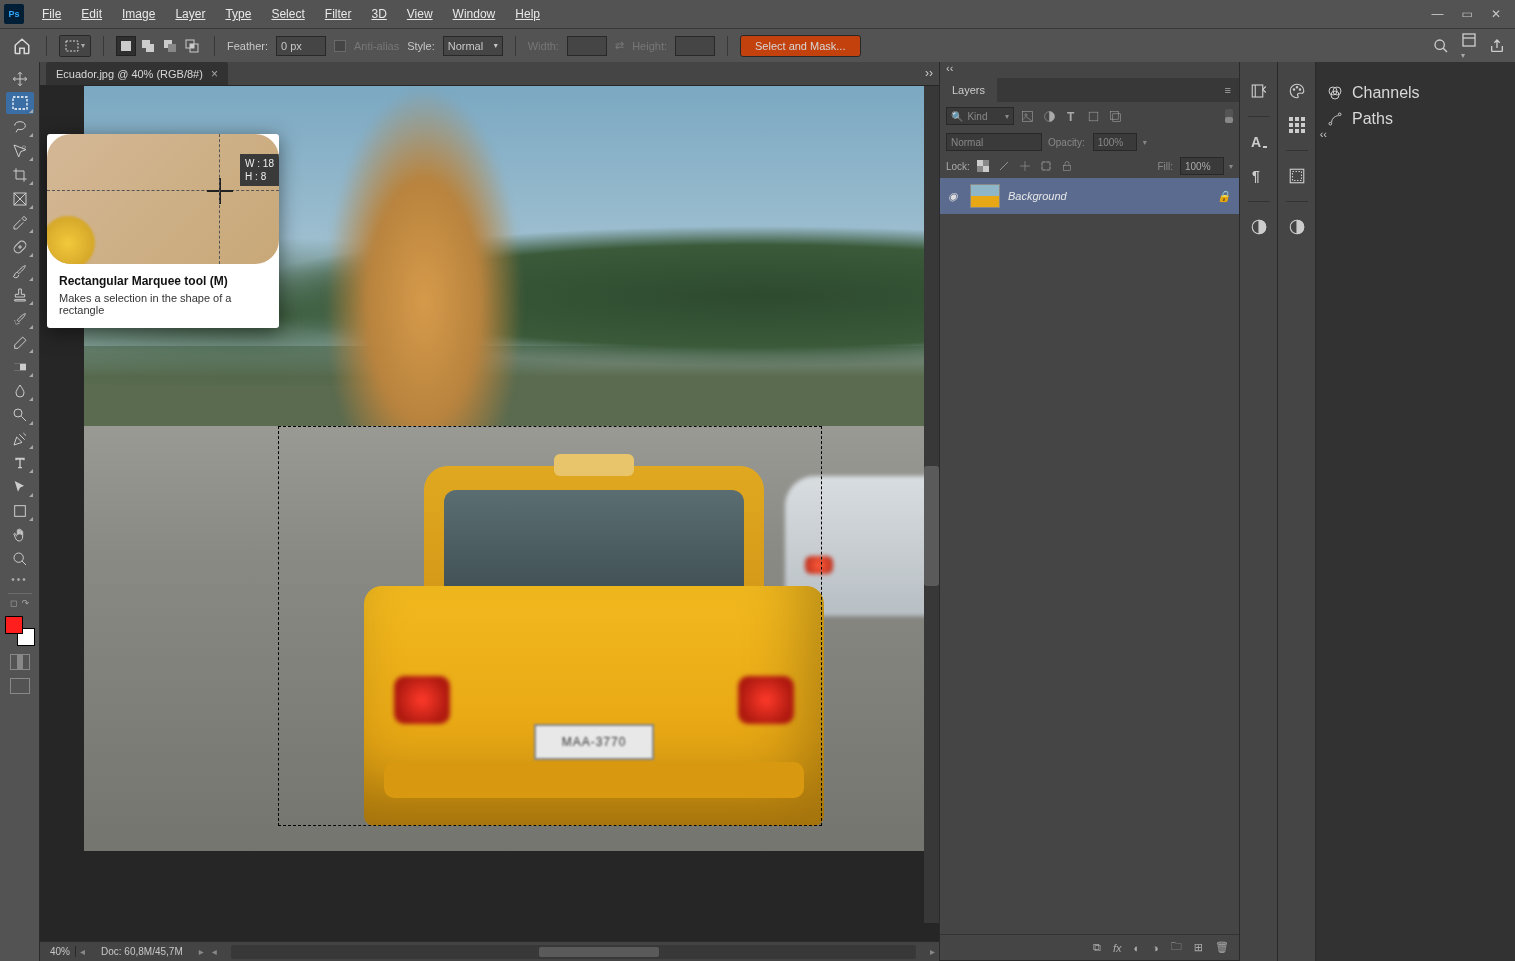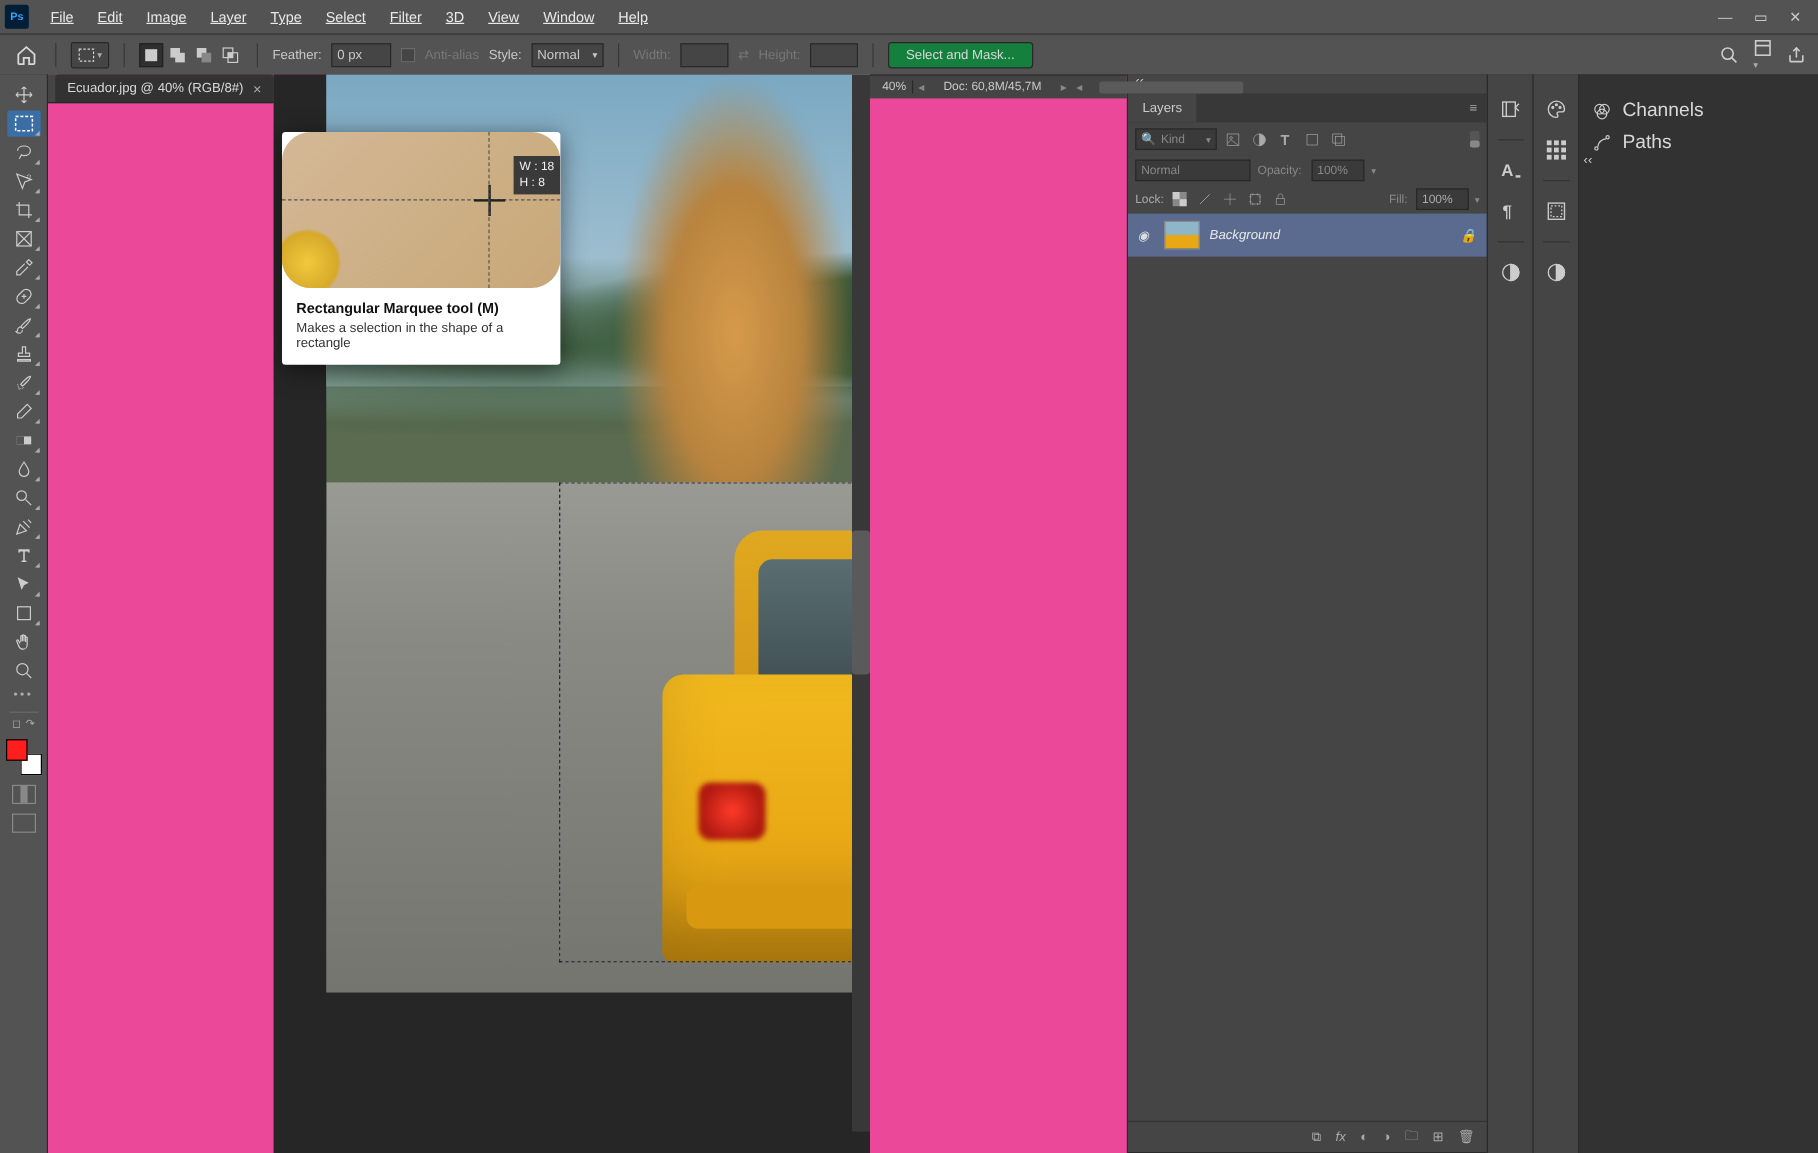--- a/index.html
+++ b/index.html
@@ -16,21 +16,21 @@
 .optbar { height:34px; background:#535353; border-top:1px solid #383838; display:flex; align-items:center; padding:0 10px; gap:8px; font-size:11px; color:#c8c8c8; }
 .home-btn { width:24px; height:24px; display:flex; align-items:center; justify-content:center; }
 .opt-tool { width:32px; height:22px; background:#454545; border:1px solid #282828; display:flex; align-items:center; justify-content:center; border-radius:2px; }
 .opt-sep { width:1px; height:20px; background:#383838; margin:0 4px; }
 .opt-icons { display:flex; gap:2px; }
 .opt-icons .oi { width:20px; height:20px; display:flex; align-items:center; justify-content:center; border:1px solid transparent; }
 .opt-icons .oi.sel { background:#2f2f2f; border-color:#222; }
 .opt-input { width:50px; height:20px; background:#454545; border:1px solid #282828; color:#c8c8c8; padding:0 4px; font-size:11px; }
 .opt-check { width:12px; height:12px; border:1px solid #6a6a6a; background:#454545; display:inline-block; }
 .opt-select { width:60px; height:20px; background:#454545; border:1px solid #282828; color:#c8c8c8; padding:0 4px; font-size:11px; display:flex; align-items:center; justify-content:space-between; }
-.opt-btn { height:22px; padding:0 14px; background:#15803d; border:1px solid #282828; color:#d8d8d8; font-size:11px; border-radius:3px; display:flex; align-items:center; }
+.opt-btn { height:22px; padding:0 14px; background:#c2410c; border:1px solid #282828; color:#d8d8d8; font-size:11px; border-radius:3px; display:flex; align-items:center; }
 .opt-right { margin-left:auto; display:flex; gap:12px; align-items:center; }
 .dim { color:#777; }
 .opt-right svg { display:block; }
 
 
 .workspace { position:absolute; top:62px; left:0; right:0; bottom:0; display:flex; }
 
 
 .toolbox { width:40px; background:#535353; padding-top:6px; display:flex; flex-direction:column; align-items:center; gap:2px; border-right:1px solid #2a2a2a; }
 .tool { width:28px; height:22px; display:flex; align-items:center; justify-content:center; border-radius:2px; position:relative; }
@@ -43,21 +43,21 @@
 .swatches { position:relative; width:30px; height:30px; margin-top:2px; }
 .sw-bg { position:absolute; width:18px; height:18px; right:0; bottom:0; background:#fff; border:1px solid #000; }
 .sw-fg { position:absolute; width:18px; height:18px; left:0; top:0; background:#ff1e1e; border:1px solid #000; }
 .sw-small { display:flex; gap:4px; font-size:9px; color:#aaa; margin-top:-2px; margin-bottom:4px; }
 .qm { width:20px; height:16px; border:1px solid #888; margin-top:6px; background:#535353; display:flex; }
 .qm div { width:6px; height:100%; }
 .qm .c { flex:1; background:#888; }
 .screenmode { width:20px; height:16px; border:1px solid #888; margin-top:6px; background:#535353; }
 
 
-.canvas-area { flex:1; display:flex; flex-direction:row; background:#ec4899; position:relative; }
+.canvas-area { flex:1; display:flex; flex-direction:column; background:#eab308; position:relative; }
 .tabbar { height:24px; background:#454545; display:flex; align-items:stretch; padding-left:6px; border-bottom:1px solid #262626; }
 .doc-tab { background:#323232; padding:0 10px; display:flex; align-items:center; gap:8px; font-size:11px; color:#d8d8d8; border-top-left-radius:3px; border-top-right-radius:3px; }
 .doc-tab .x { color:#aaa; font-size:12px; }
 .collapse-arr { position:absolute; top:4px; right:6px; color:#ccc; font-size:12px; }
 .canvas-wrap { flex:1; position:relative; overflow:hidden; background:#262626; }
 .canvas-img { position:absolute; left:44px; top:0; width:841px; height:765px; background:linear-gradient(to bottom,#8fb5c9 0%,#a8c5d1 30%,#5a6b4f 38%,#5a6b4f 50%,#888 55%,#777 100%); overflow:hidden; }
 .sky { position:absolute; top:0; left:0; right:0; height:260px; background:linear-gradient(to bottom,#7ba8c2,#b4cdd8); }
 .trees { position:absolute; top:120px; left:0; right:0; height:180px; background:radial-gradient(ellipse at 80% 50%,#2d4a2e 0%,#3a5a3a 40%,transparent 55%),radial-gradient(ellipse at 20% 60%,#3a5a3a 0%,transparent 50%); }
 .road { position:absolute; top:340px; left:0; right:0; bottom:0; background:linear-gradient(to bottom,#9a9a95 0%,#8a8a85 30%,#757570 100%); }
 .statue { position:absolute; top:0; left:240px; width:200px; height:360px; background:radial-gradient(ellipse at 50% 60%,#d69a4a 0%,#b8833e 40%,transparent 70%); border-radius:50% 50% 0 0; filter:blur(3px); }

